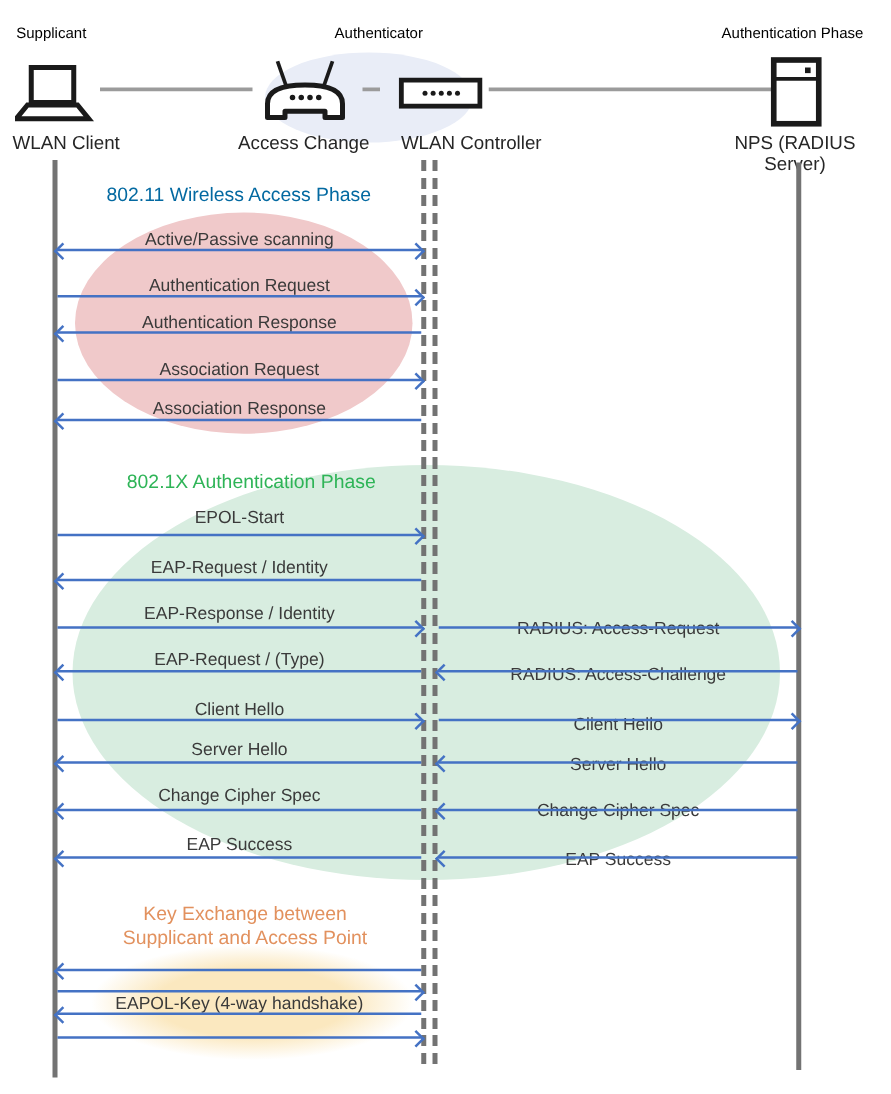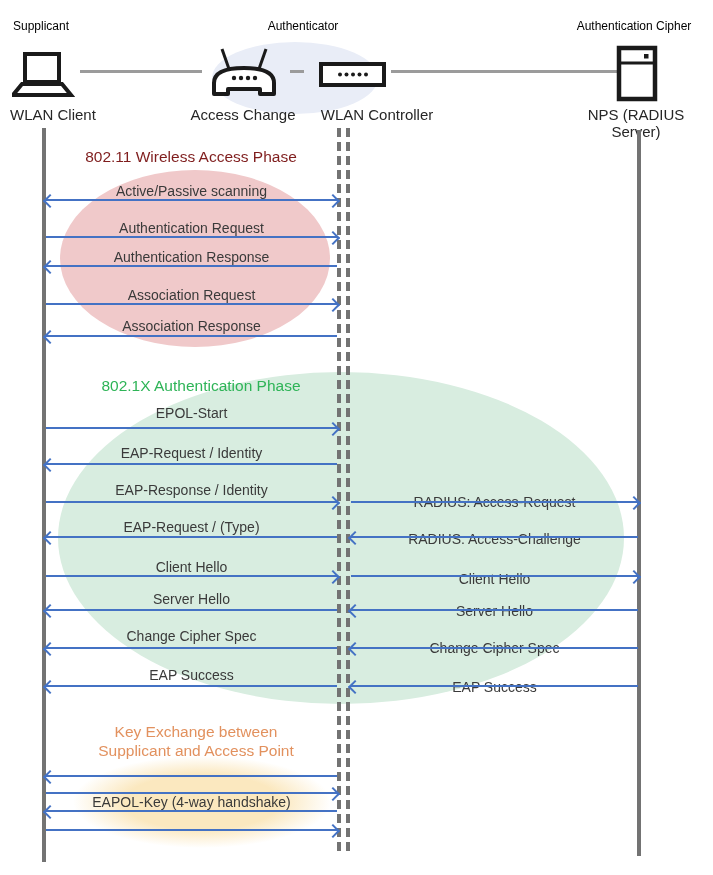--- a/index.html
+++ b/index.html
@@ -36,21 +36,21 @@
   
   .lifeline{position:absolute;width:4px;background:#737373;}
   #life-left{left:42px;top:128px;height:734px;}
   #life-right{left:637px;top:130px;height:726px;}
   .dashline{position:absolute;width:4px;top:128px;height:726px;
     background:repeating-linear-gradient(to bottom,#737373 0 9px,transparent 9px 14px);}
   #dash-a{left:337px;}
   #dash-b{left:346px;}
   
   .ptitle{position:absolute;font-size:15.5px;line-height:19px;text-align:center;}
-  #title-80211{left:46px;top:147px;width:290px;color:#7f1d1d;}
+  #title-80211{left:46px;top:147px;width:290px;color:#0369a1;}
   #title-8021x{left:56px;top:376px;width:290px;color:#2eb457;}
   #title-keyx{left:46px;top:722px;width:300px;color:#e2915e;}
   
   .mlabel{position:absolute;font-size:14px;line-height:18px;color:#3a3a3a;text-align:center;white-space:nowrap;}
   .mlabel.sl{left:46px;width:291px;}
   .mlabel.sr{left:351px;width:287px;margin-top:12px;}
   .arrow{position:absolute;height:0;border-top:2px solid #4472c4;}
   .arrow.sl{left:46px;width:291px;}
   .arrow.sr{left:351px;width:287px;}
   .arrow.hl::before{content:"";position:absolute;left:-1px;top:-5px;width:8px;height:8px;
@@ -63,21 +63,21 @@
 
 <div class="diagram">
 
   <div class="ellipse" id="el-auth"></div>
   <div class="ellipse" id="el-pink"></div>
   <div class="ellipse" id="el-green"></div>
   <div class="ellipse" id="el-yellow"></div>
 
   <div class="role" id="role-supplicant">Supplicant</div>
   <div class="role" id="role-authenticator">Authenticator</div>
-  <div class="role" id="role-authserver">Authentication Cipher</div>
+  <div class="role" id="role-authserver">Authentication Phase</div>
 
   <div class="hline" id="hline-1"></div>
   <div class="hline" id="hline-2"></div>
   <div class="hline" id="hline-3"></div>
 
   <svg class="icon" id="icon-laptop" width="64" height="48" viewBox="0 0 64 48">
     <rect x="13" y="4" width="34" height="28" fill="#ffffff" stroke="#1a1a1a" stroke-width="4"></rect>
     <path d="M10 34 H50 L59 45 H1 Z" fill="#ffffff" stroke="#1a1a1a" stroke-width="4" stroke-linejoin="miter"></path>
   </svg>
   <svg class="icon" id="icon-ap" width="74" height="53" viewBox="0 0 74 53">

